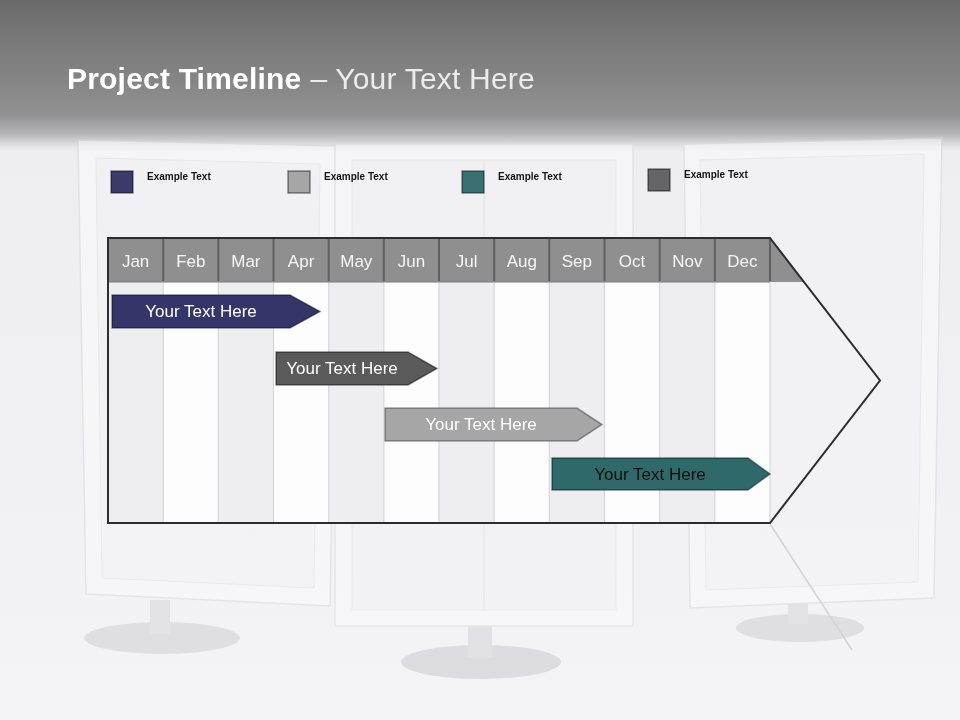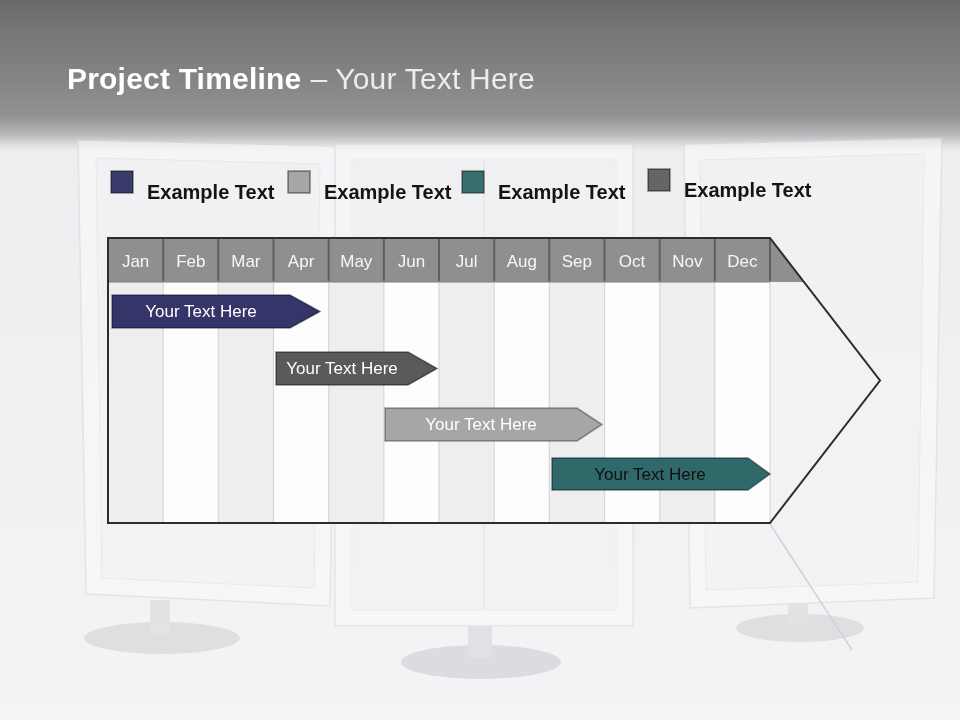--- a/index.html
+++ b/index.html
@@ -20,21 +20,21 @@
     letter-spacing:0.2px; white-space:nowrap;
   }
   .slide-title .bold { font-weight:700; color:#ffffff; }
   .slide-title .light { font-weight:400; color:#ececec; margin-left:9px; }
   
   .bg-decor { position:absolute; left:0; top:130px; }
   
   .legend-item { position:absolute; top:168px; height:24px; }
   .legend-swatch { position:absolute; left:0; top:2px; }
   .legend-label {
-    position:absolute; left:37px; top:13px; font-size:20px; font-weight:700;
+    position:absolute; left:37px; top:3px; font-size:10px; font-weight:700;
     color:#141414; white-space:nowrap;
   }
   
   .timeline-svg { position:absolute; left:95px; top:230px; }
   .month-label { font-size:17px; fill:#f7f7f7; font-family:"Liberation Sans",sans-serif; }
   .bar-label { font-size:17px; font-family:"Liberation Sans",sans-serif; }
 </style>
 </head>
 <body>
 

